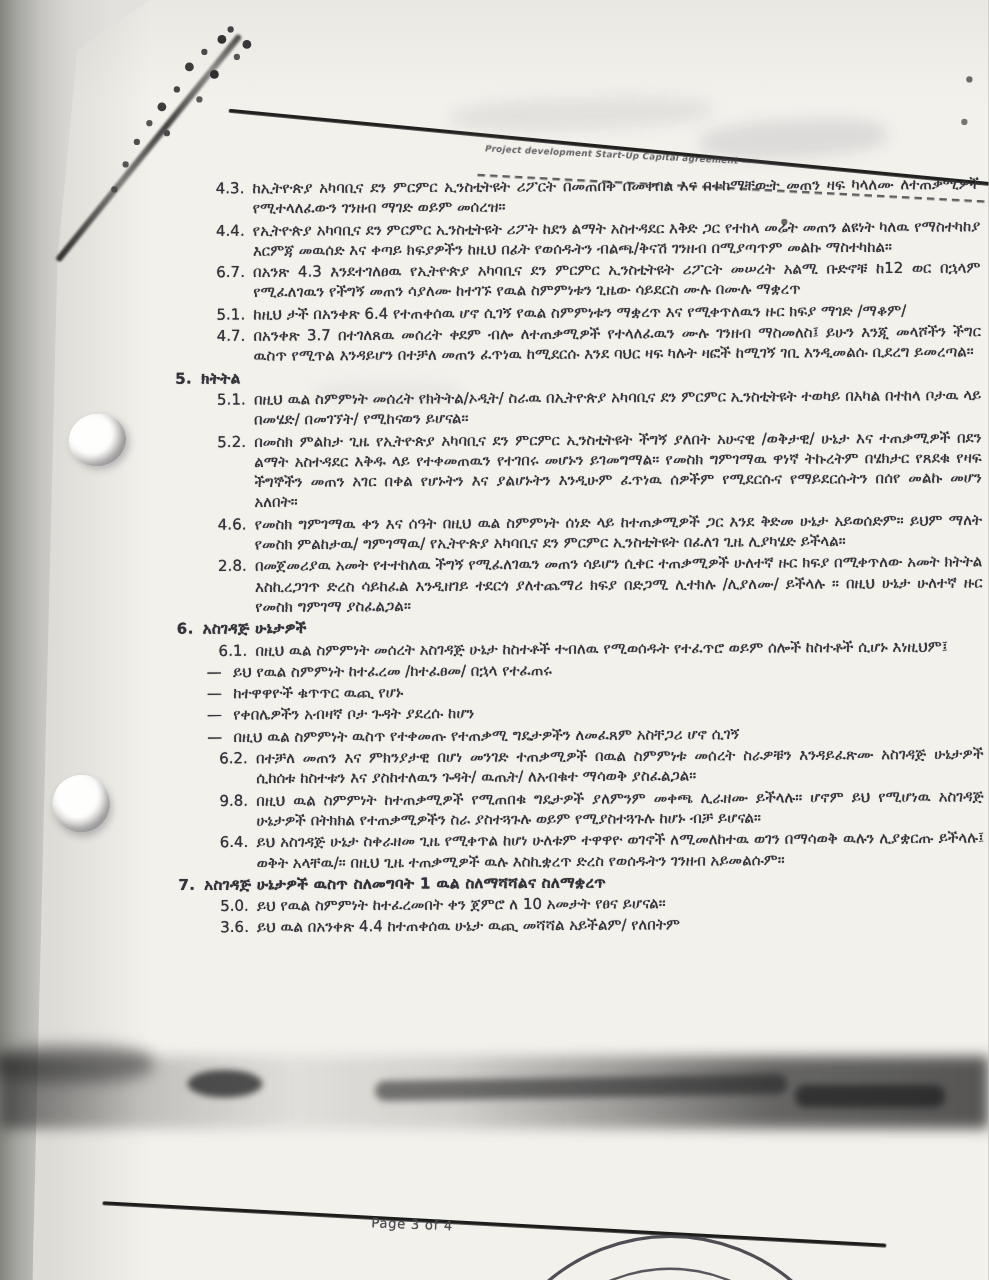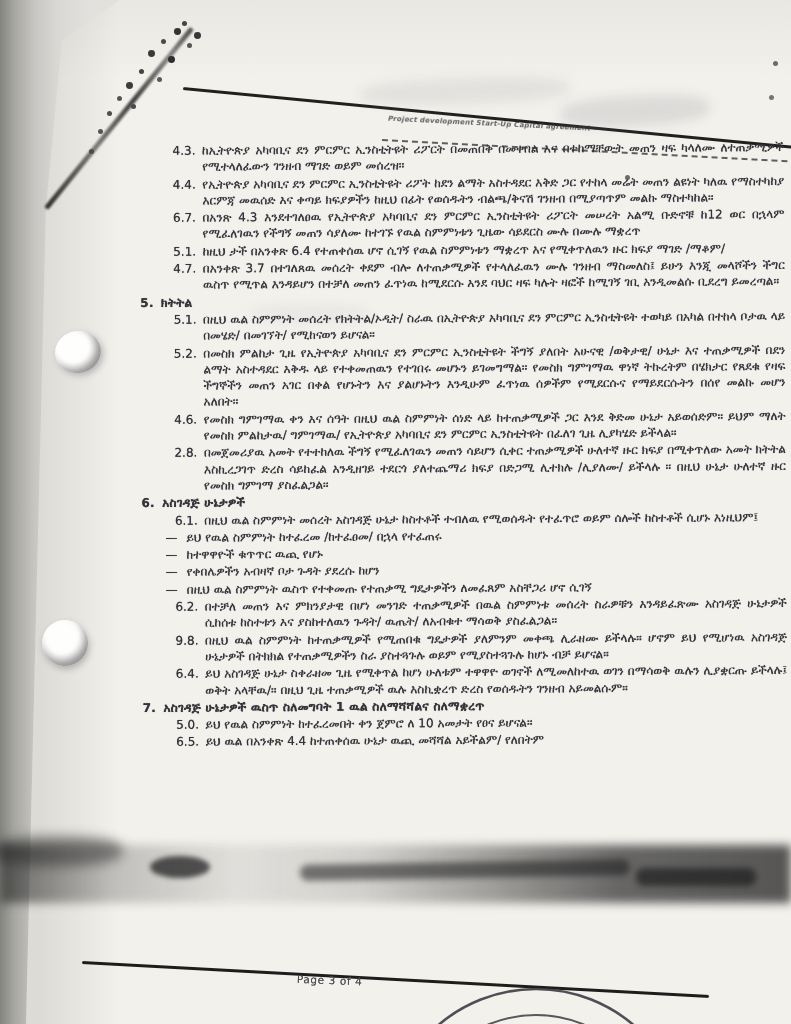--- a/index.html
+++ b/index.html
@@ -202,21 +202,21 @@
       </div>
       <div class="item lvl1 heading">
         <span class="num">7.</span>
         <span class="txt">አስገዳጅ ሁኔታዎች ዉስጥ ስለመግባት 1 ዉል ስለማሻሻልና ስለማቋረጥ</span>
       </div>
       <div class="item lvl2">
         <span class="num">5.0.</span>
         <span class="txt">ይህ የዉል ስምምነት ከተፈረመበት ቀን ጀምሮ ለ 10 አመታት የፀና ይሆናል።</span>
       </div>
       <div class="item lvl2">
-        <span class="num">6.5.</span>
+        <span class="num">3.6.</span>
         <span class="txt">ይህ ዉል በአንቀጽ 4.4 ከተጠቀሰዉ ሁኔታ ዉጪ መሻሻል አይችልም/ የለበትም</span>
       </div>
     </div>
 
   <div class="smudge-left"></div>
   <div class="smudge-band"></div>
   <div class="smudge-core1"></div>
   <div class="smudge-core2"></div>
   <div class="smudge-core3"></div>
 

